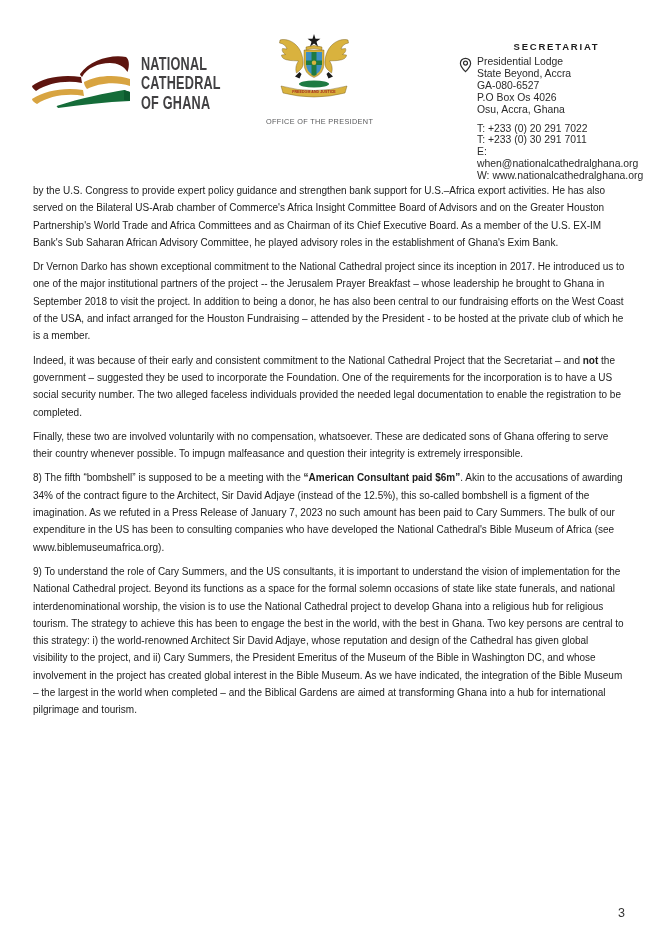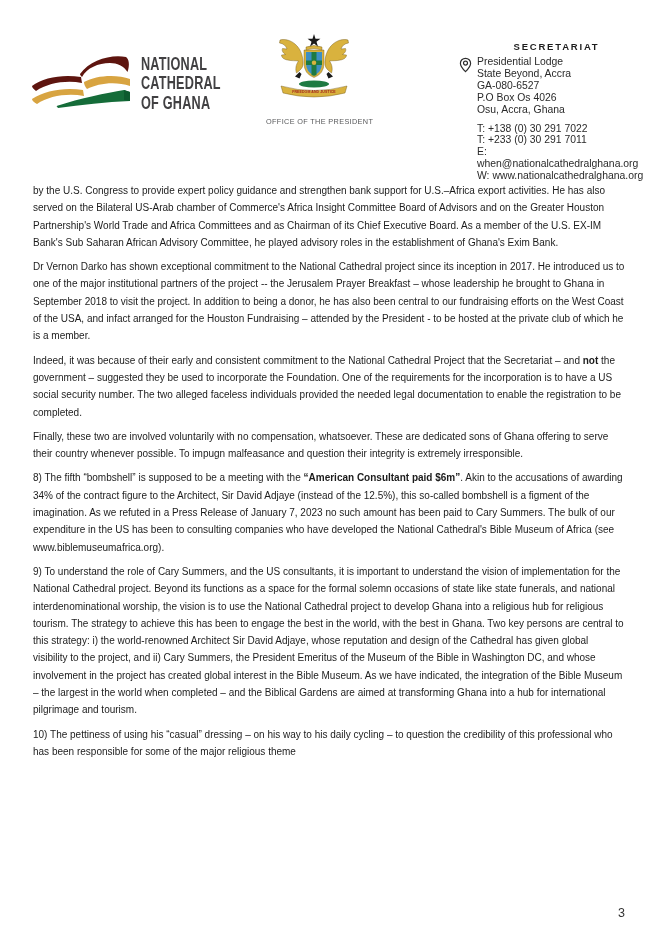--- a/index.html
+++ b/index.html
@@ -95,32 +95,31 @@
         </svg>
         <div class="sec-lines">
             <div class="line">Presidential Lodge</div>
             <div class="line">State Beyond, Accra</div>
             <div class="line">GA-080-6527</div>
             <div class="line">P.O Box Os 4026</div>
             <div class="line">Osu, Accra, Ghana</div>
           </div>
       </div>
       <div class="sec-contacts sec-lines">
-          <div class="line">T: +138 (0) 30 291 7022</div>
+          <div class="line">T: +233 (0) 20 291 7022</div>
           <div class="line">T: +233 (0) 30 291 7011</div>
           <div class="line">E: when@nationalcathedralghana.org</div>
           <div class="line">W: www.nationalcathedralghana.org</div>
         </div>
     </div>
   </div>
 
   <main class="doc-body">
       <p><span>by the U.S. Congress to provide expert policy guidance and strengthen bank support for U.S.–Africa export activities. He has also served on the Bilateral US-Arab chamber of Commerce's Africa Insight Committee Board of Advisors and on the Greater Houston Partnership's World Trade and Africa Committees and as Chairman of its Chief Executive Board. As a member of the U.S. EX-IM Bank's Sub Saharan African Advisory Committee, he played advisory roles in the establishment of Ghana's Exim Bank.</span></p>
       <p><span>Dr Vernon Darko has shown exceptional commitment to the National Cathedral project since its inception in 2017. He introduced us to one of the major institutional partners of the project -- the Jerusalem Prayer Breakfast – whose leadership he brought to Ghana in September 2018 to visit the project. In addition to being a donor, he has also been central to our fundraising efforts on the West Coast of the USA, and infact arranged for the Houston Fundraising – attended by the President - to be hosted at the private club of which he is a member.</span></p>
       <p><span>Indeed, it was because of their early and consistent commitment to the National Cathedral Project that the Secretariat – and </span><span class="b">not</span><span> the government – suggested they be used to incorporate the Foundation. One of the requirements for the incorporation is to have a US social security number. The two alleged faceless individuals provided the needed legal documentation to enable the registration to be completed.</span></p>
       <p><span>Finally, these two are involved voluntarily with no compensation, whatsoever. These are dedicated sons of Ghana offering to serve their country whenever possible. To impugn malfeasance and question their integrity is extremely irresponsible.</span></p>
       <p><span>8) The fifth “bombshell” is supposed to be a meeting with the </span><span class="b">“American Consultant paid $6m”</span><span>. Akin to the accusations of awarding 34% of the contract figure to the Architect, Sir David Adjaye (instead of the 12.5%), this so-called bombshell is a figment of the imagination. As we refuted in a Press Release of January 7, 2023 no such amount has been paid to Cary Summers. The bulk of our expenditure in the US has been to consulting companies who have developed the National Cathedral's Bible Museum of Africa (see www.biblemuseumafrica.org).</span></p>
       <p><span>9) To understand the role of Cary Summers, and the US consultants, it is important to understand the vision of implementation for the National Cathedral project. Beyond its functions as a space for the formal solemn occasions of state like state funerals, and national interdenominational worship, the vision is to use the National Cathedral project to develop Ghana into a religious hub for religious tourism. The strategy to achieve this has been to engage the best in the world, with the best in Ghana. Two key persons are central to this strategy: i) the world-renowned Architect Sir David Adjaye, whose reputation and design of the Cathedral has given global visibility to the project, and ii) Cary Summers, the President Emeritus of the Museum of the Bible in Washington DC, and whose involvement in the project has created global interest in the Bible Museum. As we have indicated, the integration of the Bible Museum – the largest in the world when completed – and the Biblical Gardens are aimed at transforming Ghana into a hub for international pilgrimage and tourism.</span></p>
-      <p><span>10) The pettiness of using his “casual” dressing – on his way to his daily cycling – to question the credibility of this professional who has been responsible for some of the major religious theme</span></p>
     </main>
 
   <div class="page-number">3</div>
 </div>
 
 </body></html>

